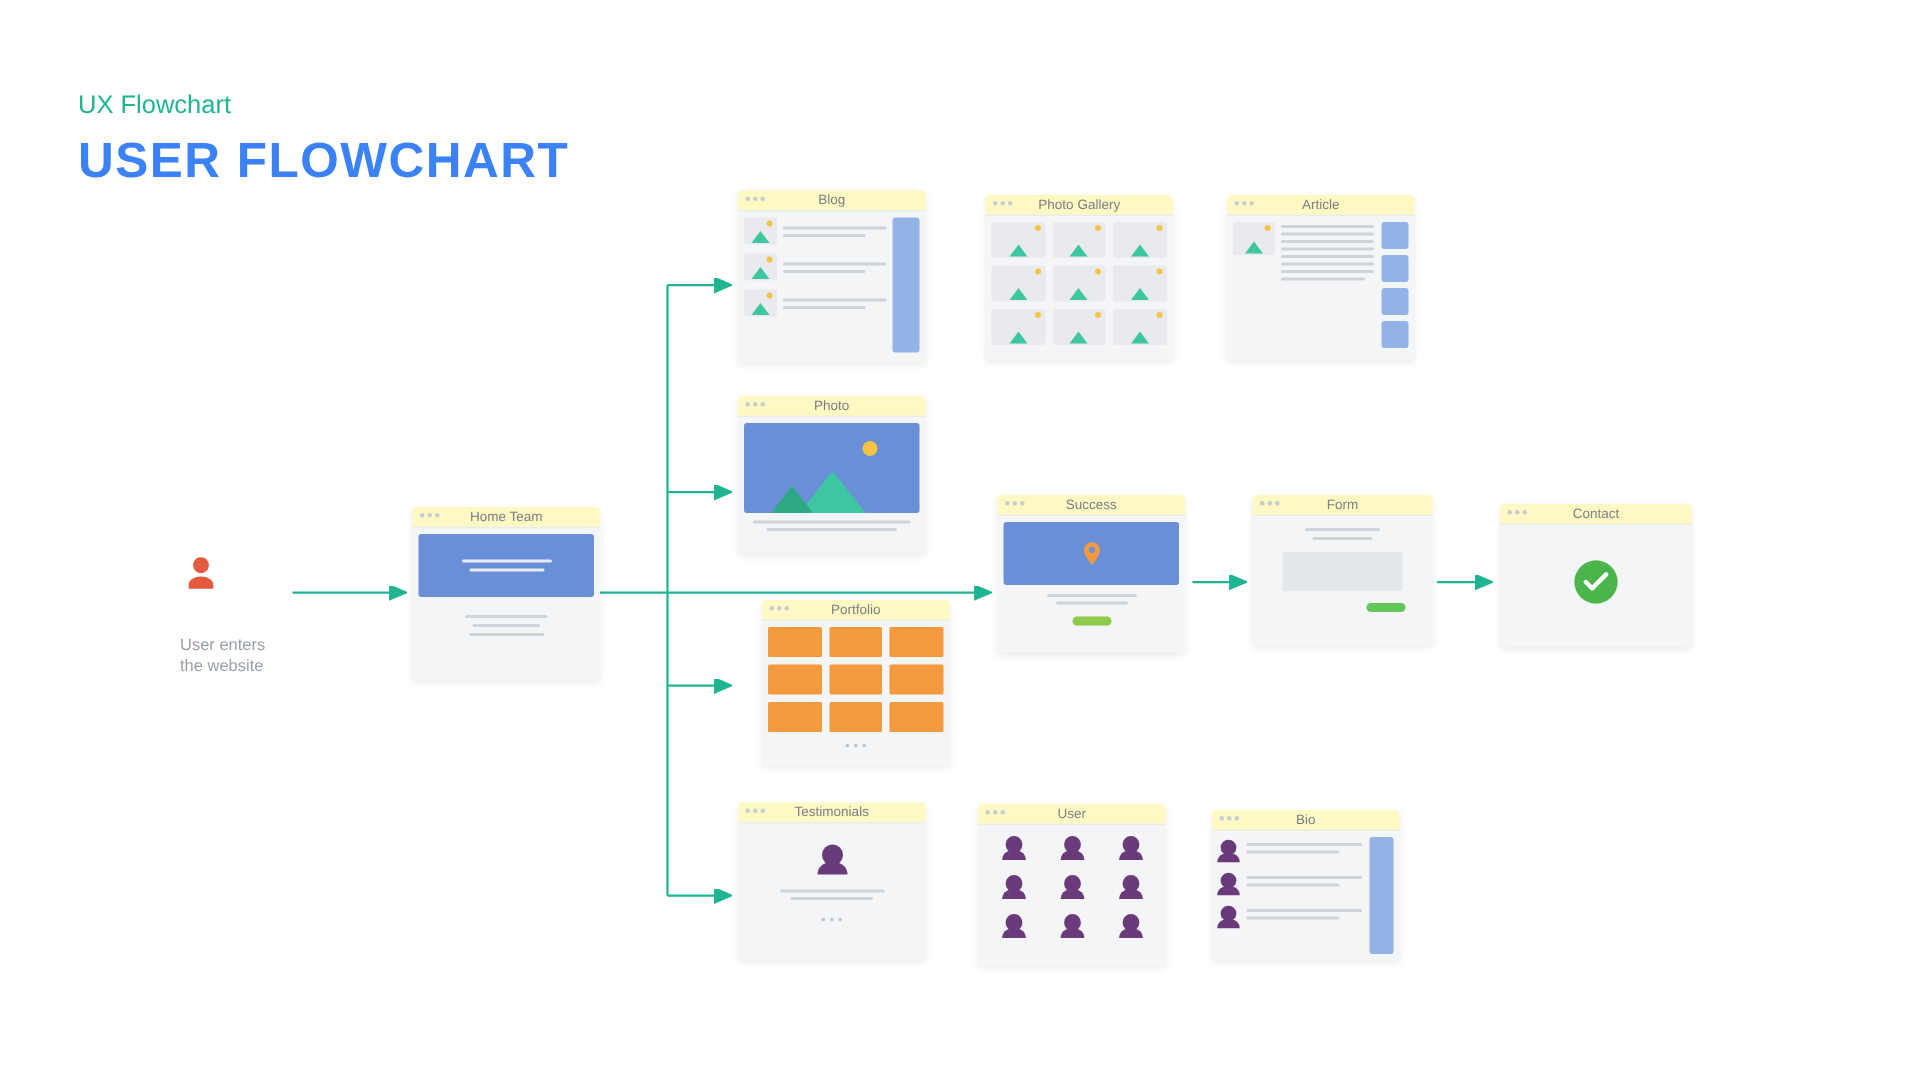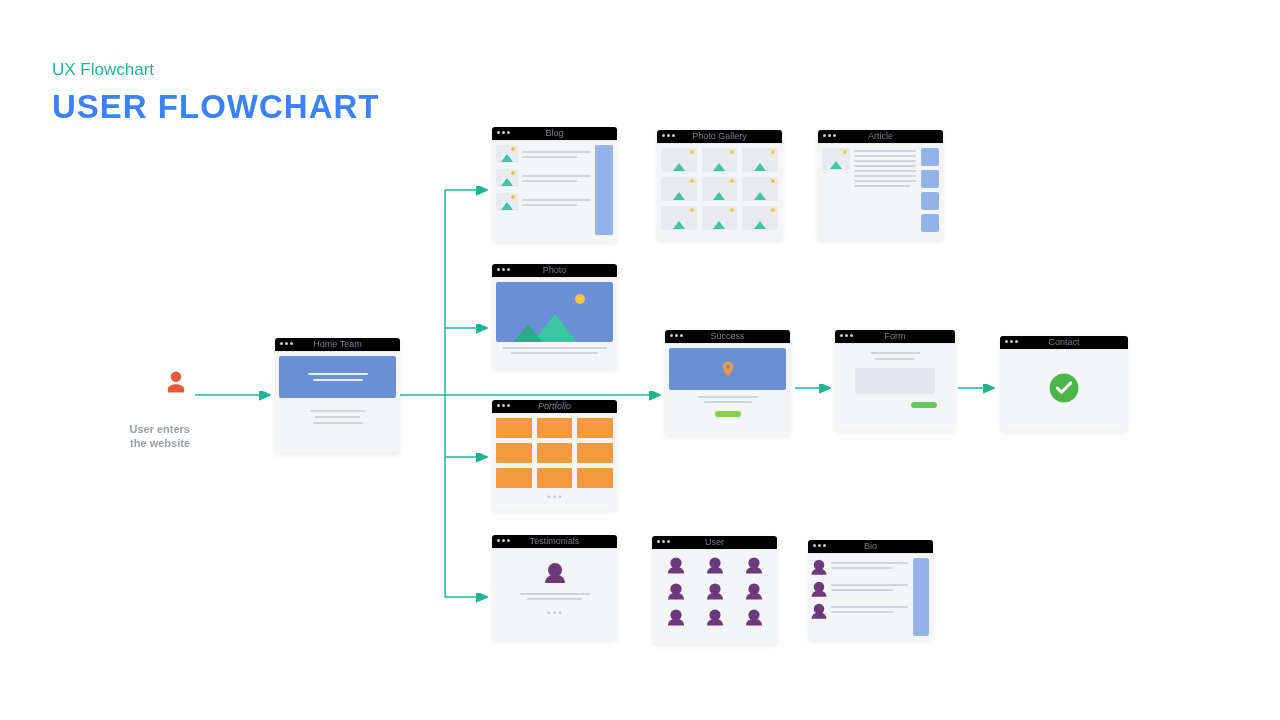--- a/index.html
+++ b/index.html
@@ -1,26 +1,26 @@
 <!DOCTYPE html>
 <html><head>
 <meta charset="utf-8">
 <style>
   * { box-sizing: border-box; margin: 0; padding: 0; }
   body { width: 1280px; height: 720px; background: #fff; font-family: Arial, Helvetica, sans-serif; position: relative; overflow: hidden; }
   .subtitle { position: absolute; left: 52px; top: 60px; color: #1fb592; font-size: 17px; font-weight: 400; }
   .title { position: absolute; left: 52px; top: 88px; color: #3b82f6; font-size: 33px; font-weight: 700; letter-spacing: 1px; }
 
   
-  .user-block { position: absolute; left: 120px; top: 368px; width: 70px; text-align: right; font-weight: bold; }
+  .user-block { position: absolute; left: 120px; top: 368px; width: 70px; text-align: left; }
   .user-caption { color: #9aa0a6; font-size: 11px; line-height: 1.3; margin-top: 22px; }
 
   
   .card { position: absolute; background: #f4f5f7; border-radius: 3px; box-shadow: 0 2px 5px rgba(0,0,0,0.08); }
-  .card-header { height: 14px; background: #000000; border-bottom: 1px solid #e8eaed; border-radius: 3px 3px 0 0; position: relative; }
+  .card-header { height: 14px; background: #fef9c3; border-bottom: 1px solid #e8eaed; border-radius: 3px 3px 0 0; position: relative; }
   .dots { position: absolute; left: 5px; top: 4px; display: flex; gap: 2px; }
   .dots span { width: 3px; height: 3px; background: #c8ccd2; border-radius: 50%; }
   .card-title { position: absolute; width: 100%; text-align: center; top: 1px; font-size: 9px; color: #7a7f87; font-weight: 400; }
   .card-body { padding: 4px; position: relative; }
 
   
   .arrow { position: absolute; stroke: #1fb592; stroke-width: 1.5; fill: none; }
   .arrow marker polygon { fill: #1fb592; }
 
   
@@ -242,21 +242,21 @@
       <div style="width:0;height:0;border-left:22px solid transparent;border-right:22px solid transparent;border-bottom:28px solid #3ec6a1;margin-bottom:0;"></div>
       <div style="width:0;height:0;border-left:14px solid transparent;border-right:14px solid transparent;border-bottom:18px solid #2ea885;position:absolute;left:18px;bottom:0;"></div>
     </div>
     <div style="display:flex;flex-direction:column;gap:3px;margin-top:5px;align-items:center;">
       <div class="line" style="width:90%;"></div>
         <div class="line" style="width:75%;"></div>
     </div>
   </div>
 </div>
 
-<div class="card" style="left:492px;top:400px;width:125px;height:110px;font-style:italic;">
+<div class="card" style="left:508px;top:400px;width:125px;height:110px;">
   <div class="card-header">
       <div class="dots">
         <span></span>
         <span></span>
         <span></span>
       </div>
       <div class="card-title">Portfolio</div>
     </div>
   <div class="card-body">
     <div style="display:grid;grid-template-columns:repeat(3,1fr);gap:5px;">

